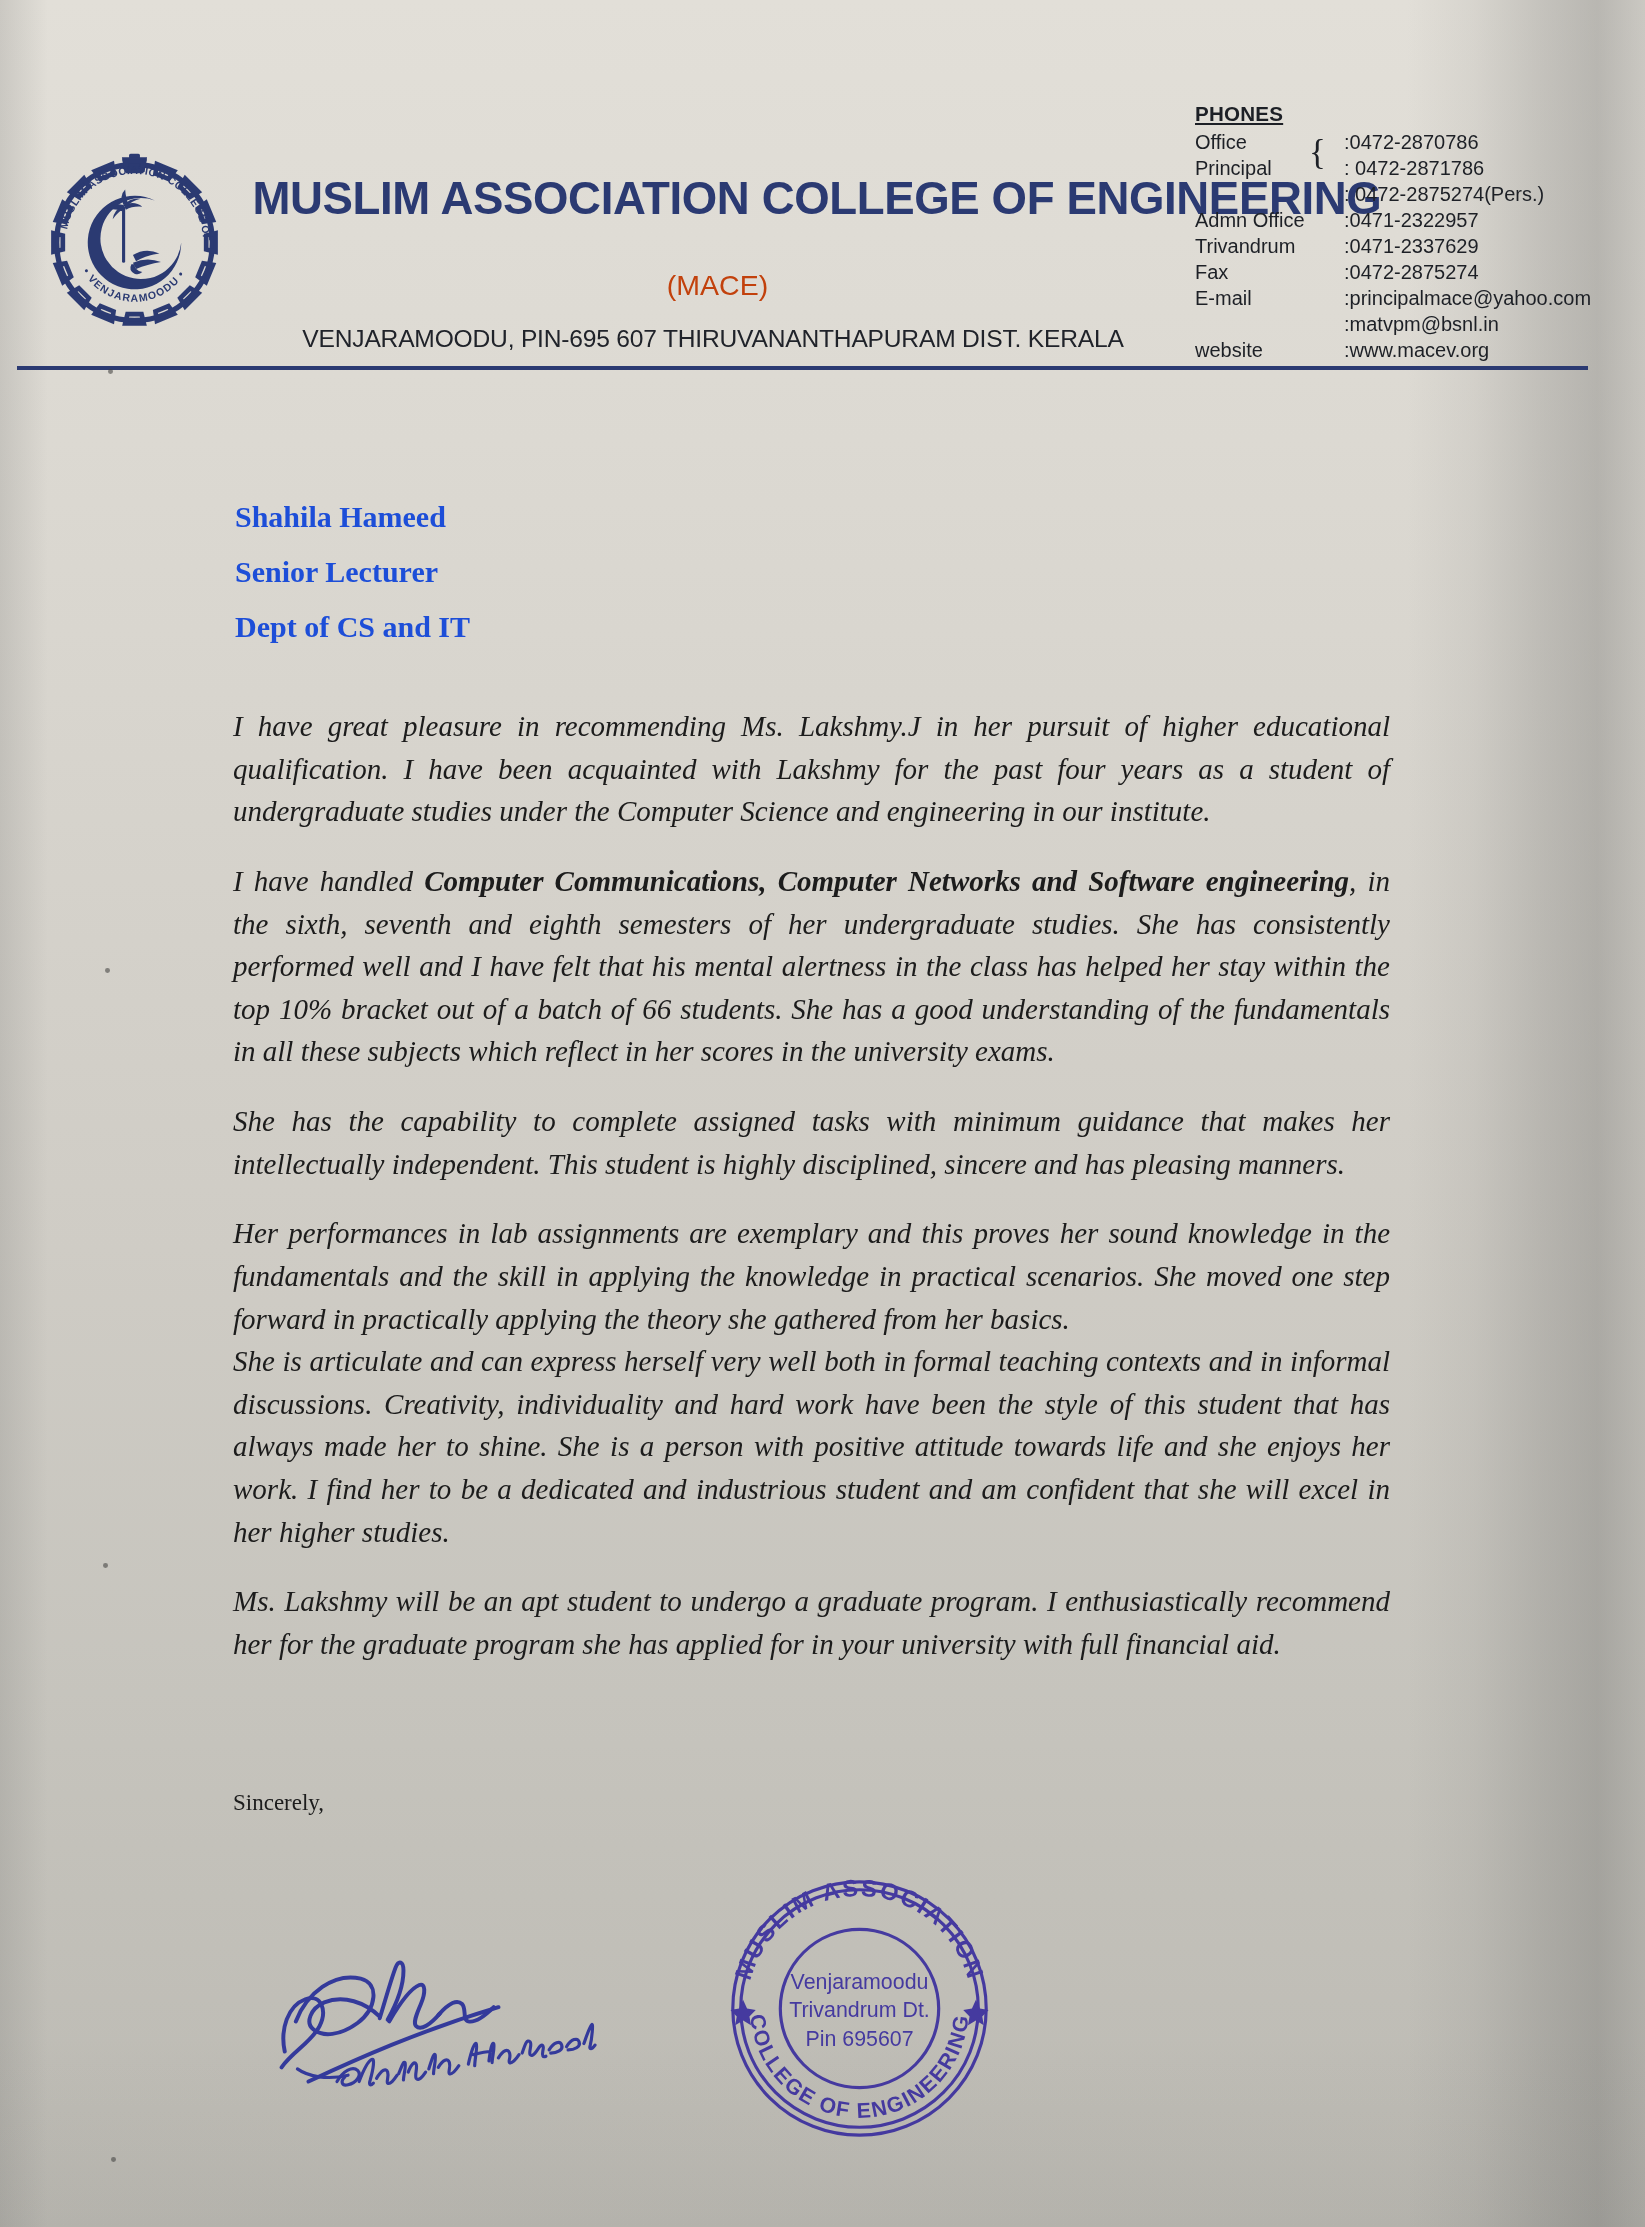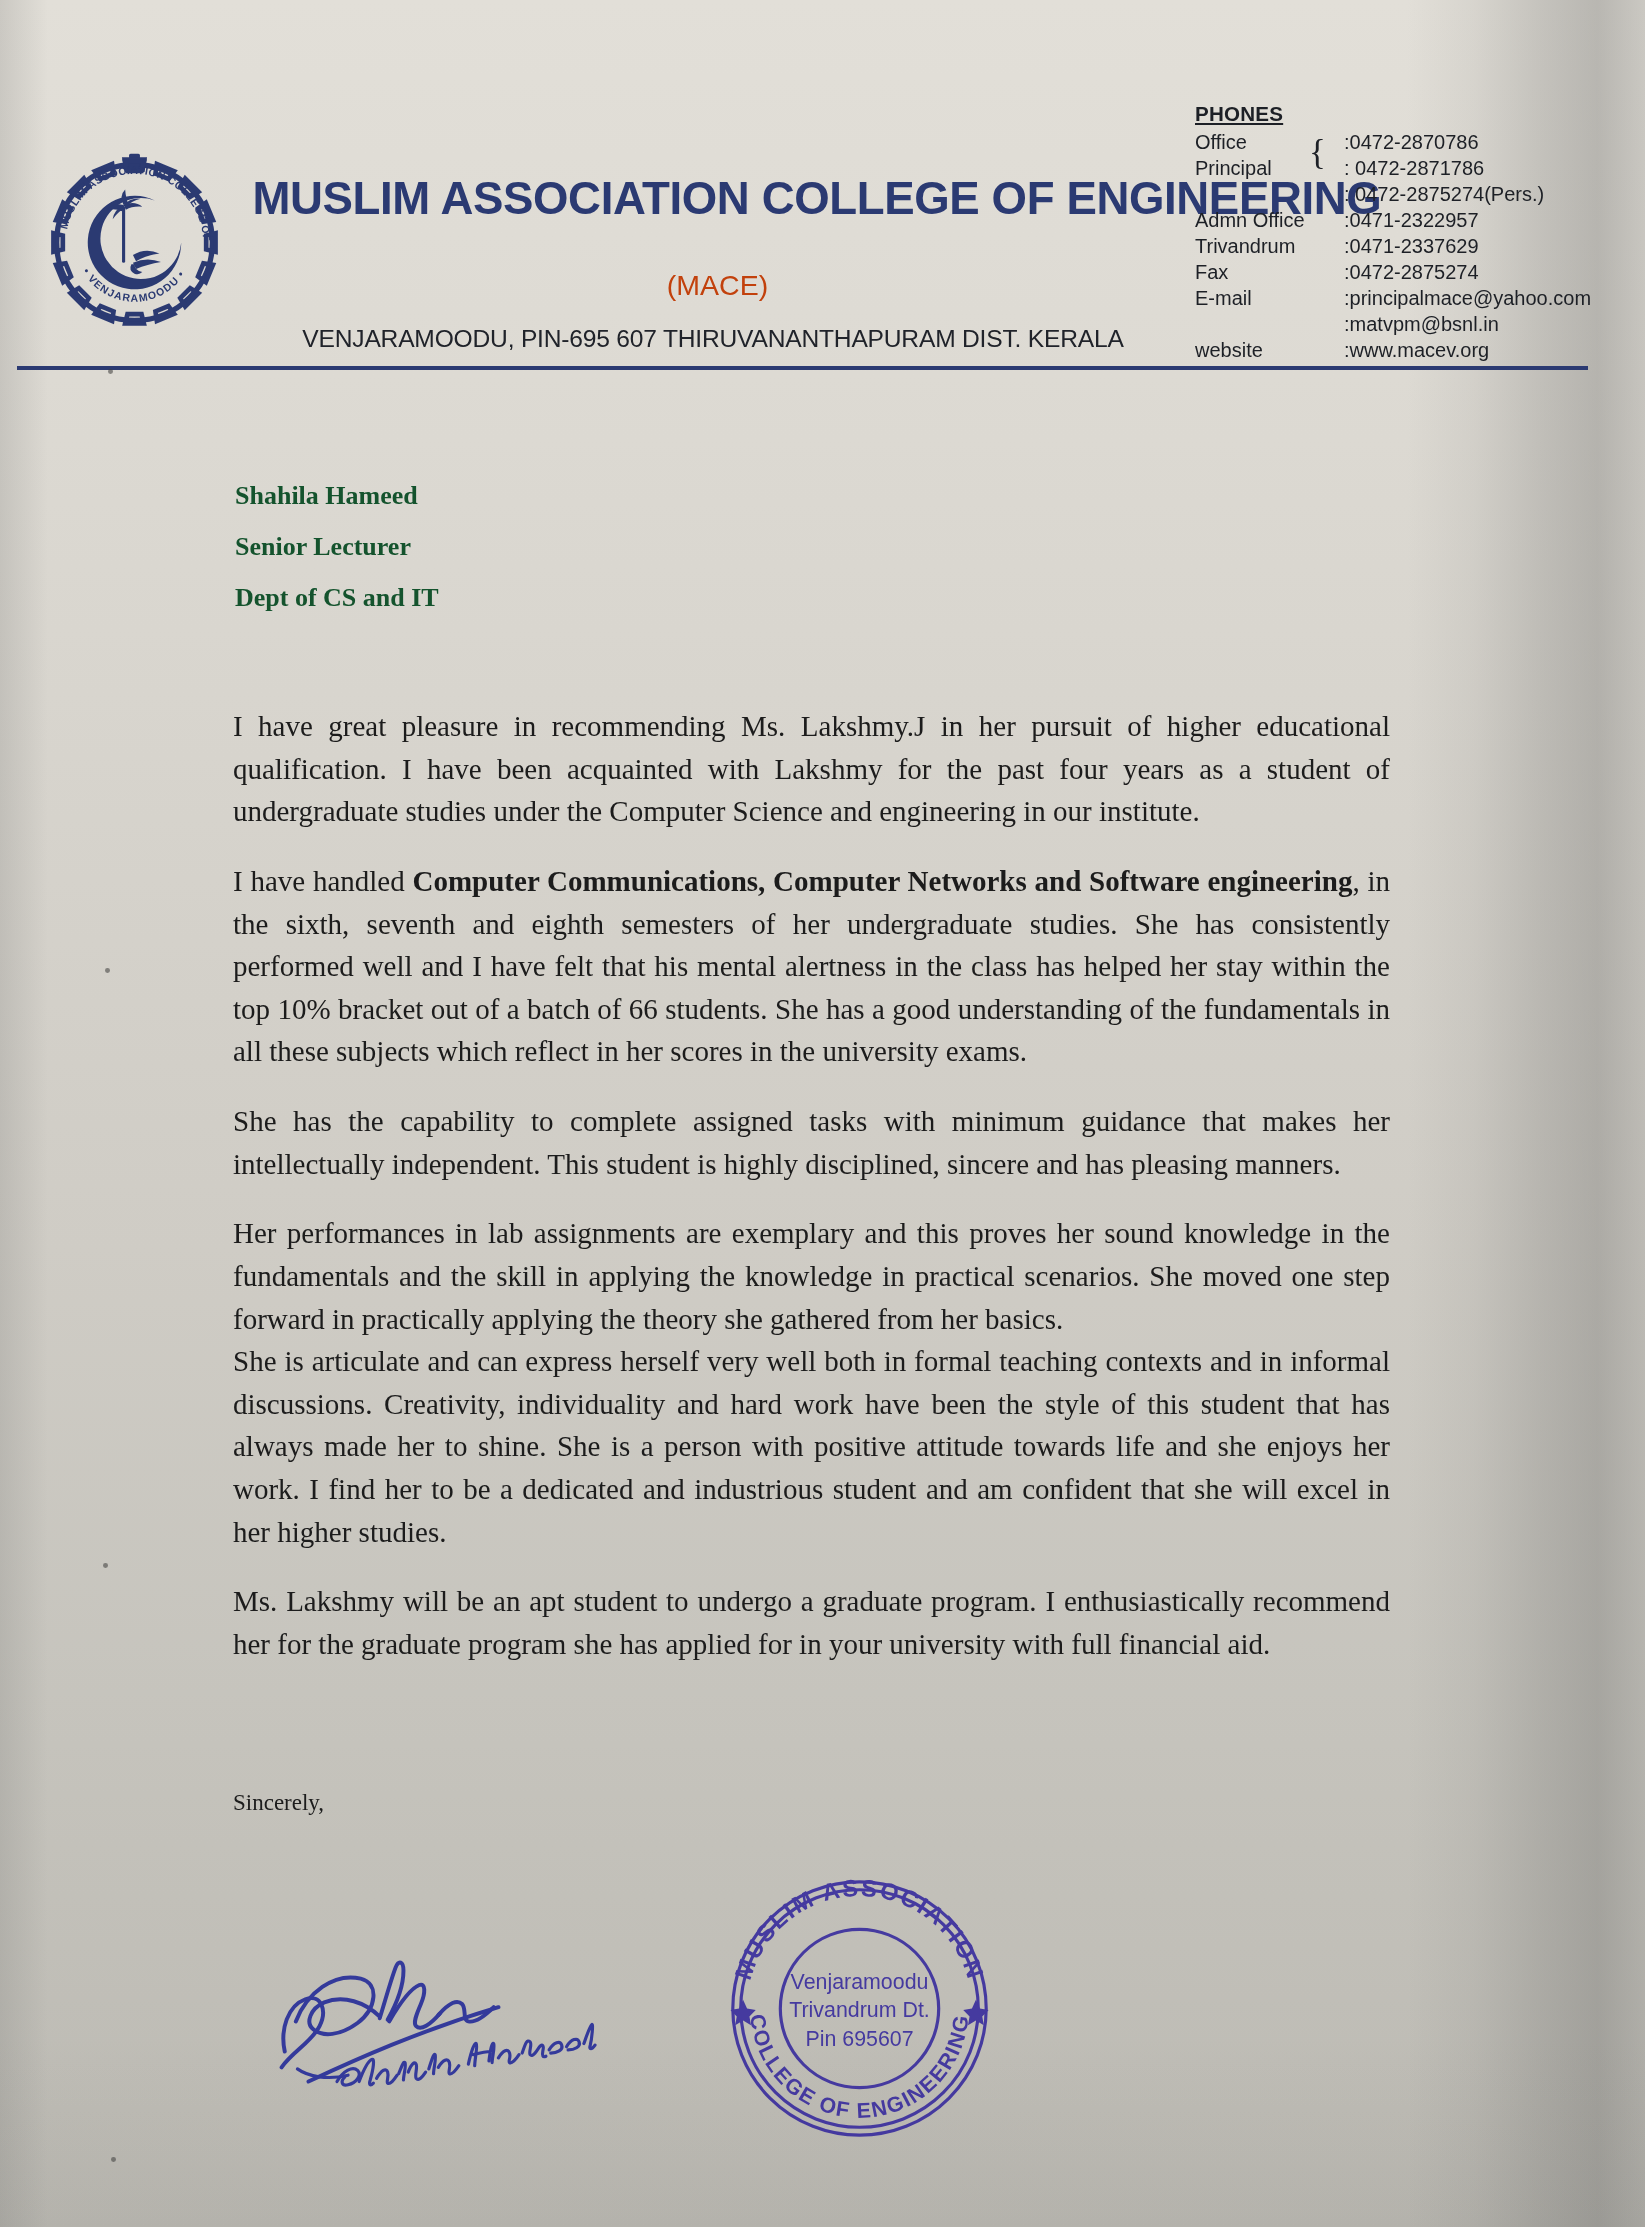--- a/index.html
+++ b/index.html
@@ -175,41 +175,41 @@
     top: 366px;
     width: 1571px;
     height: 4px;
     background: #2b3a72;
   }
 
   
   .addressee {
     position: absolute;
     left: 235px;
-    top: 483px;
+    top: 502px;
     font-family: "Liberation Serif", serif;
     font-weight: 700;
-    font-size: 26px;
-    color: #14532d;
+    font-size: 30px;
+    color: #1d4ed8;
     line-height: 1.0;
   }
   .addressee div { margin-bottom: 25px; }
 
   .body-text {
     position: absolute;
     left: 233px;
     top: 705px;
     width: 1173px;
     font-family: "Liberation Serif", serif;
     font-size: 29px;
     line-height: 1.47;
     color: #1c1c1c;
     text-align: justify;
   }
-  .body-text p { margin: 0 16px 27px 0; }
+  .body-text p { margin: 0 16px 27px 0; font-style: italic; }
   .body-text p.tight { margin-bottom: 0; }
   .body-text b { font-weight: 700; }
 
   .closing {
     position: absolute;
     left: 233px;
     top: 1790px;
     font-family: "Liberation Serif", serif;
     font-size: 23px;
     color: #1c1c1c;

